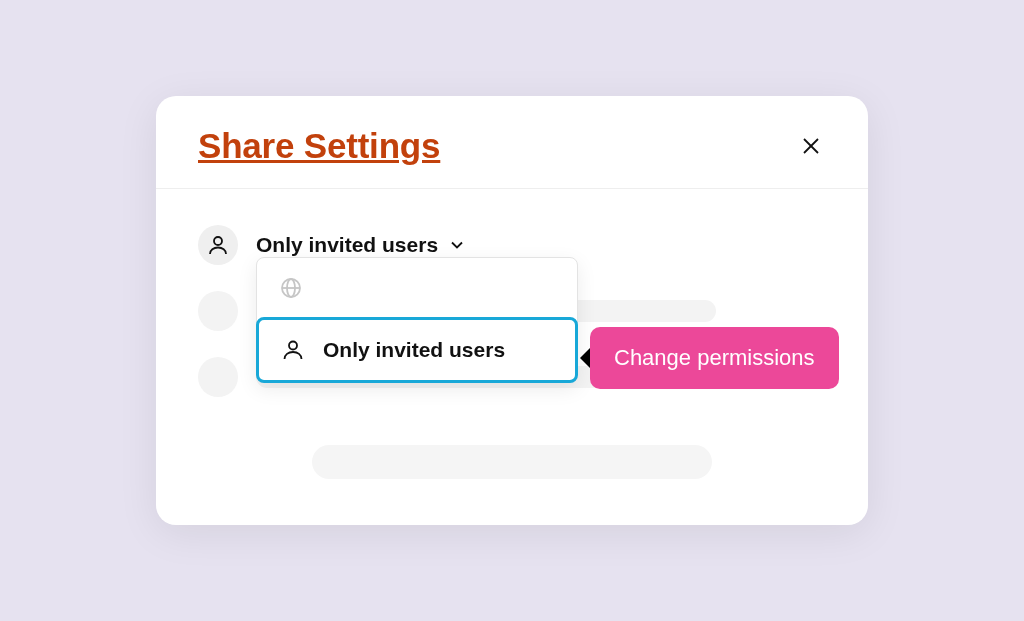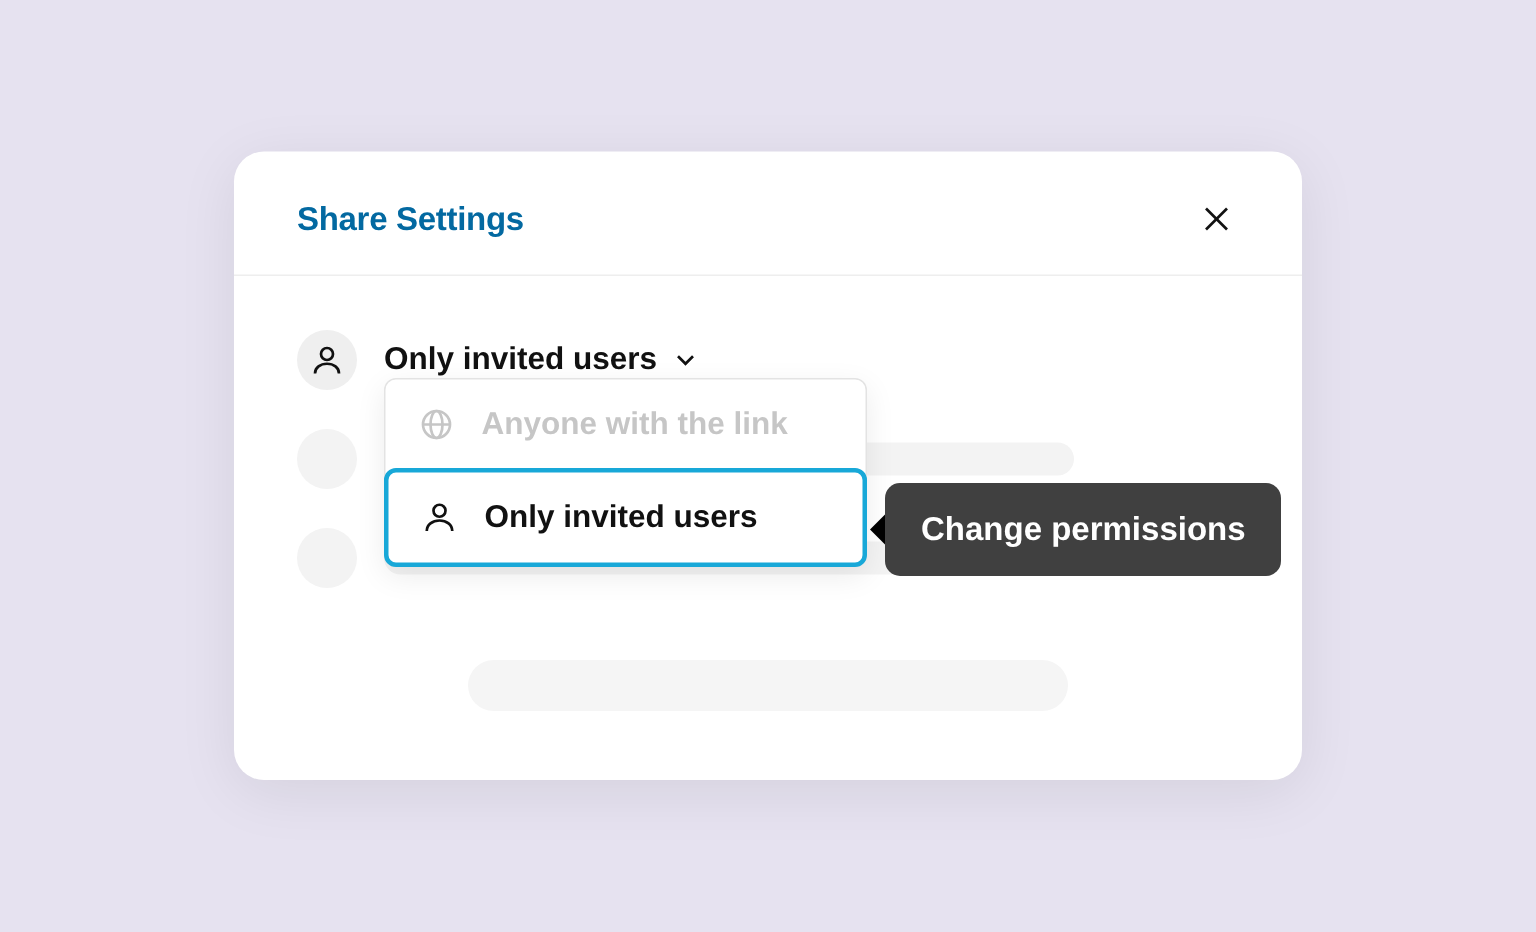--- a/index.html
+++ b/index.html
@@ -1,31 +1,31 @@
 <!DOCTYPE html>
 <html><head>
   <meta charset="utf-8">
   <style>
     * { box-sizing: border-box; margin: 0; padding: 0; }
     body { font-family: -apple-system, BlinkMacSystemFont, 'Segoe UI', Helvetica, Arial, sans-serif; background: #e6e2f0; width: 1024px; height: 621px; display: flex; align-items: center; justify-content: center; overflow: hidden; }
     .modal { width: 712px; background: #fff; border-radius: 20px; box-shadow: 0 8px 40px rgba(0,0,0,0.08); }
     .modal-header { display: flex; align-items: center; justify-content: space-between; padding: 30px 42px 22px 42px; border-bottom: 1px solid #eeeeee; }
-    .modal-title { font-size: 22px; font-weight: 700; color: #0369a1; letter-spacing: -0.2px; }
+    .modal-title { font-size: 35px; font-weight: 700; color: #c2410c; letter-spacing: -0.2px; text-decoration: underline; }
     .close-btn { cursor: pointer; display: flex; align-items: center; justify-content: center; width: 30px; height: 30px; }
     .modal-body { padding: 36px 42px 46px 42px; position: relative; }
     .row1 { display: flex; align-items: center; gap: 18px; }
     .avatar-circle { width: 40px; height: 40px; border-radius: 50%; background: #efefef; display: flex; align-items: center; justify-content: center; flex-shrink: 0; }
     .selector-label { font-size: 21px; font-weight: 700; color: #111; }
     .chev { margin-left: 10px; display: inline-flex; }
     .dropdown { position: absolute; left: 100px; top: 68px; width: 322px; background: #fff; border: 1px solid #e3e3e3; border-radius: 8px; box-shadow: 0 6px 20px rgba(0,0,0,0.08); z-index: 5; overflow: visible; }
     .dd-option { display: flex; align-items: center; gap: 18px; padding: 18px 22px; cursor: pointer; }
     .dd-option.disabled .dd-text { color: #c6c6c6; }
     .dd-option.selected { border: 3px solid #18a8d8; border-radius: 8px; margin: -1px; }
     .dd-text { font-size: 21px; font-weight: 600; color: #111; }
-    .tooltip { position: absolute; left: 434px; top: 138px; background: #404040; color: #fff; font-size: 22px; font-weight: 700; padding: 18px 24px; border-radius: 10px; white-space: nowrap; z-index: 6; }
+    .tooltip { position: absolute; left: 434px; top: 138px; background: #ec4899; color: #fff; font-size: 22px; font-weight: 400; padding: 18px 24px; border-radius: 10px; white-space: nowrap; z-index: 6; }
     .tooltip::before { content: ""; position: absolute; left: -10px; top: 50%; transform: translateY(-50%); border-top: 10px solid transparent; border-bottom: 10px solid transparent; border-right: 10px solid #000; }
     .skel-row { display: flex; align-items: center; gap: 18px; margin-top: 26px; }
     .skel-circle { width: 40px; height: 40px; border-radius: 50%; background: #f3f3f3; flex-shrink: 0; }
     .skel-bar { height: 22px; border-radius: 14px; background: #f3f3f3; }
     .skel-row1 .skel-bar { width: 460px; }
     .skel-row2 .skel-bar { width: 350px; }
     .skel-footer { height: 34px; width: 400px; border-radius: 18px; background: #f5f5f5; margin: 48px auto 0 auto; }
     .icon-stroke { stroke: #111; stroke-width: 1.8; fill: none; }
     .icon-stroke-light { stroke: #c6c6c6; stroke-width: 1.8; fill: none; }
   </style>
@@ -75,21 +75,20 @@
 
     <div class="skel-footer"></div>
 
     <div class="dropdown">
       <div class="dd-option disabled">
         <svg width="24" height="24" viewBox="0 0 24 24">
           <circle cx="12" cy="12" r="9" class="icon-stroke-light"></circle>
           <ellipse cx="12" cy="12" rx="4" ry="9" class="icon-stroke-light"></ellipse>
           <line x1="3" y1="12" x2="21" y2="12" class="icon-stroke-light"></line>
         </svg>
-        <span class="dd-text">Anyone with the link</span>
       </div>
       <div class="dd-option selected">
         <svg width="24" height="24" viewBox="0 0 24 24">
           <circle cx="12" cy="7.5" r="4" class="icon-stroke"></circle>
           <path d="M3.5 21c0-4.3 3.8-7 8.5-7s8.5 2.7 8.5 7" class="icon-stroke"></path>
         </svg>
         <span class="dd-text">Only invited users</span>
       </div>
     </div>
 

